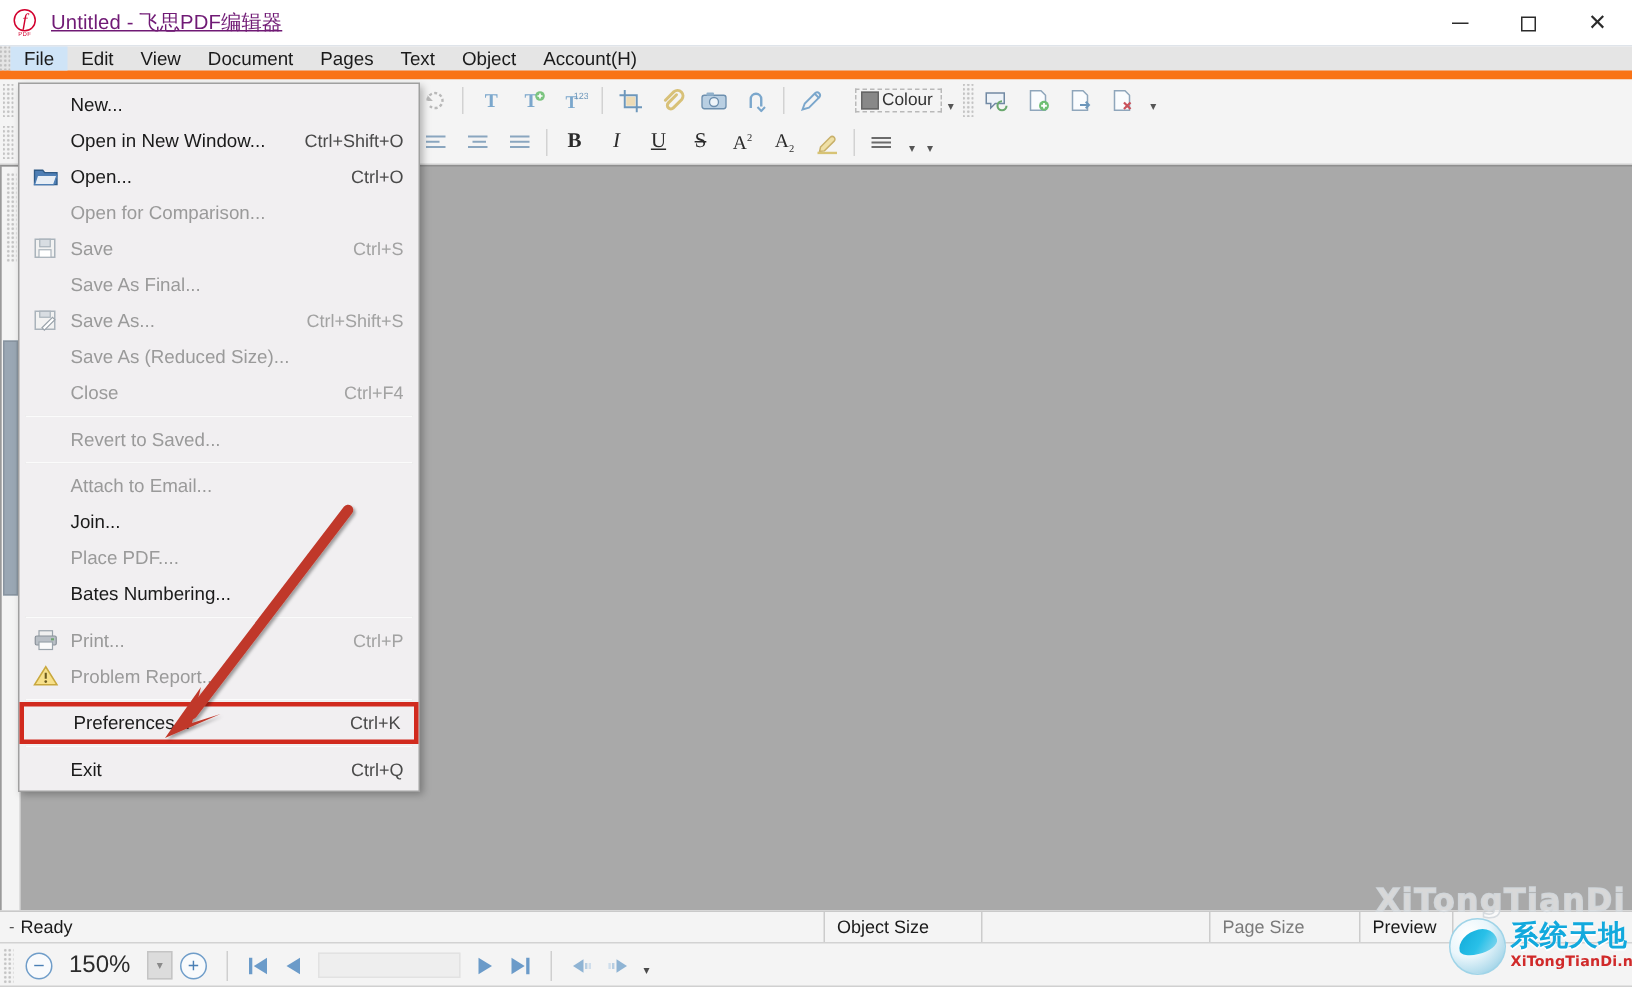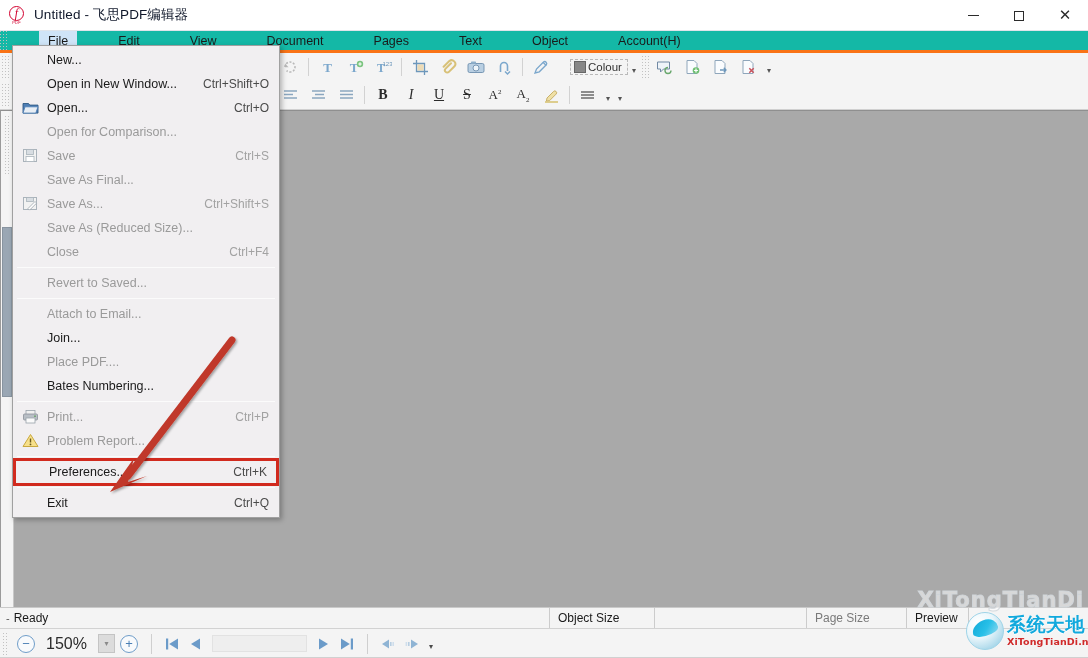--- a/index.html
+++ b/index.html
@@ -36,41 +36,40 @@
   .app-logo .f {
     position: absolute; left: 0; top: -1px; width: 17px;
     text-align: center; font-family: "Liberation Serif", serif;
     font-size: 12px; font-style: italic; color: #d2002e; line-height: 16px;
   }
   .app-logo .pdf {
     position: absolute; left: 0; bottom: -1px; width: 17px; text-align: center;
     font-size: 4px; color: #d2002e; letter-spacing: .2px;
   }
   .title-text {
-    font-size: 13.5px; color: #0f172a; letter-spacing: .1px;
+    font-size: 13.5px; color: #701a75; letter-spacing: .1px; text-decoration: underline;
   }
   .win-controls {
     position: absolute; right: 0; top: 0; height: 31px; display: flex;
   }
   .win-btn {
     width: 46px; height: 31px; display: flex; align-items: center; justify-content: center;
     color: #2b2b2b;
   }
   .wc-min { width: 11px; height: 1px; background: #2b2b2b; display: block; }
   .wc-max { width: 10px; height: 10px; border: 1px solid #2b2b2b; display: block; }
   .wc-close { font-size: 15px; line-height: 15px; font-family: "DejaVu Sans", sans-serif; font-weight: 300; }
 
   
   .menubar {
     height: 22px; flex: 0 0 22px;
     display: flex; align-items: stretch;
-    background: #14b8a6;
-    border-bottom: 3px solid #f97316;
+    background: #e5e5e5;
+    border-bottom: 6px solid #f97316;
     position: relative;
-    gap: 32px;
   }
   .grip-v {
     width: 7px; flex: 0 0 7px;
     background-image: radial-gradient(#bfbfbf 0.8px, transparent 0.9px);
     background-size: 3px 3px; background-position: 2px 2px;
   }
   .menu-item {
     padding: 0 9px; display: flex; align-items: center;
     font-size: 12.5px; color: #1a1a1a; white-space: nowrap;
   }
@@ -123,21 +122,21 @@
     background-image: radial-gradient(#c2c2c2 0.8px, transparent 0.9px);
     background-size: 3px 3px;
   }
   .rail-bar {
     position: absolute; left: 1px; top: 116px; width: 10px; height: 170px;
     background: #9aa7b4; border: 1px solid #8894a0;
   }
 
   
   .dropdown {
-    position: absolute; left: 12px; top: 45px; width: 268px;
+    position: absolute; left: 12px; top: 55px; width: 268px;
     background: #f1eff1;
     border: 1px solid #a0a0a0;
     box-shadow: 2px 2px 5px rgba(0,0,0,.28);
     z-index: 50; padding: 2px 0;
   }
   .dd-item {
     height: 24px; display: flex; align-items: center; position: relative;
     font-size: 12.5px; color: #1a1a1a; padding-left: 34px; padding-right: 10px;
   }
   .dd-item.disabled { color: #9a9a9a; }

